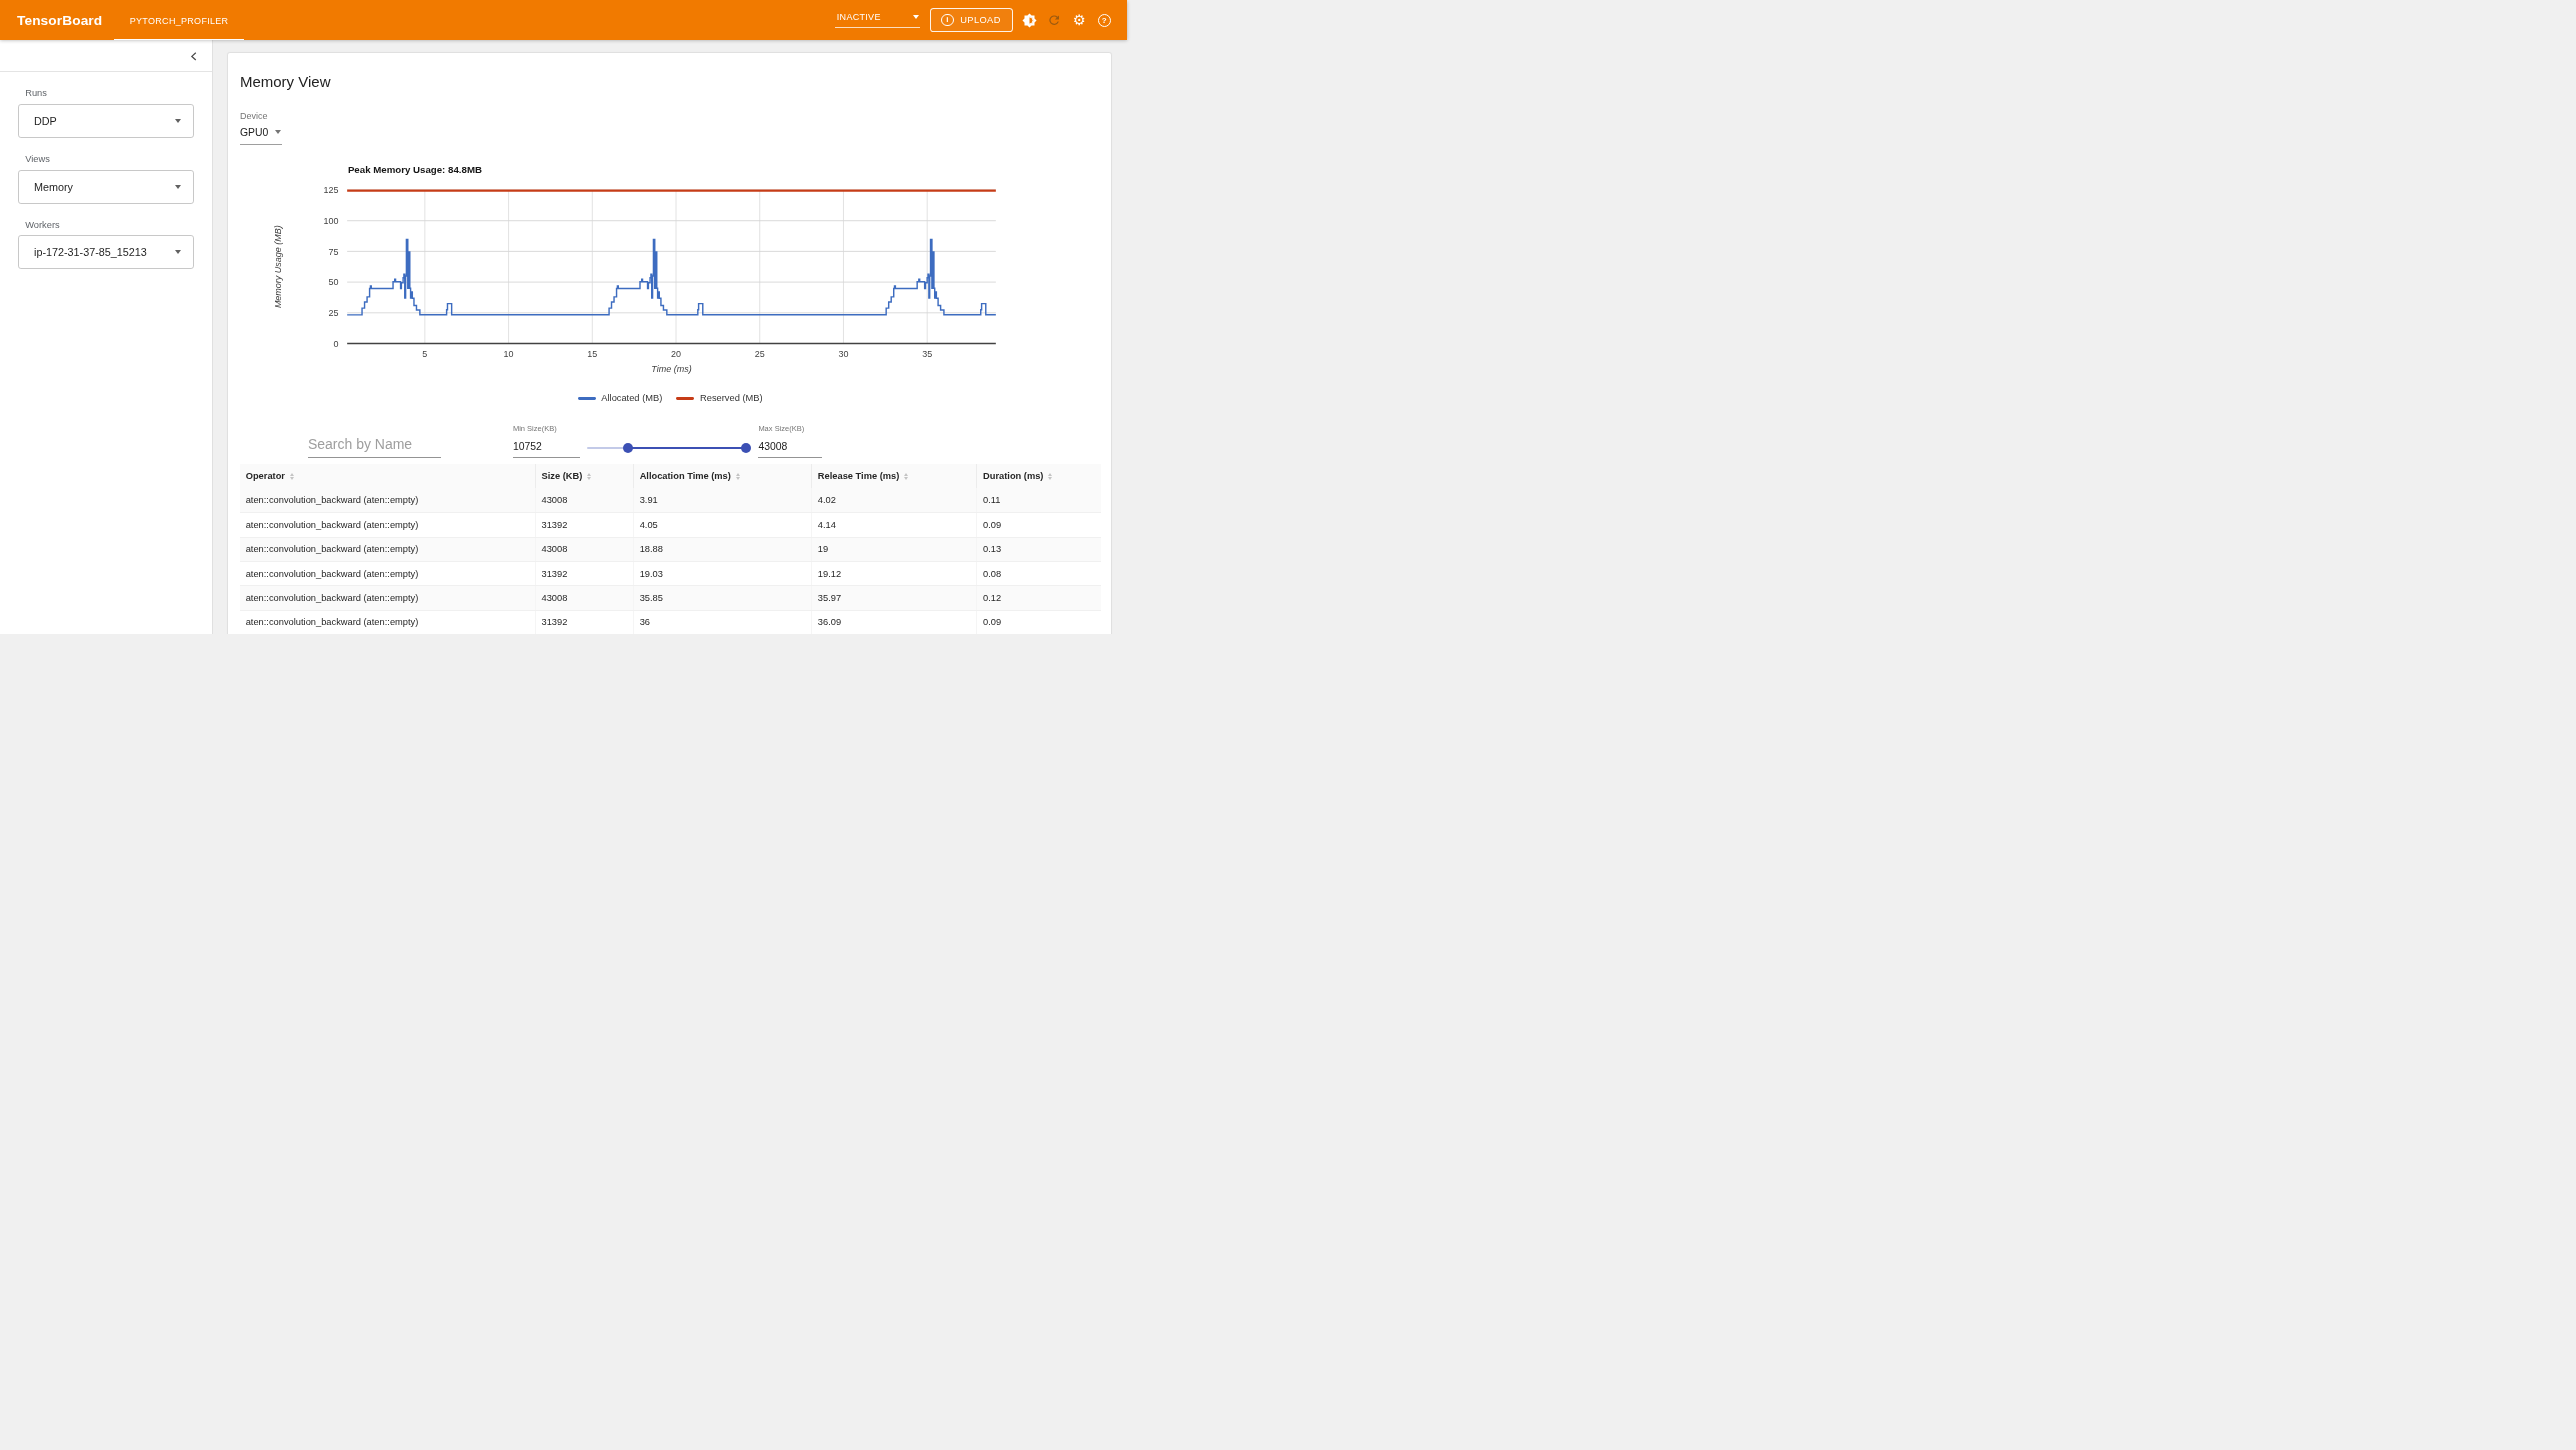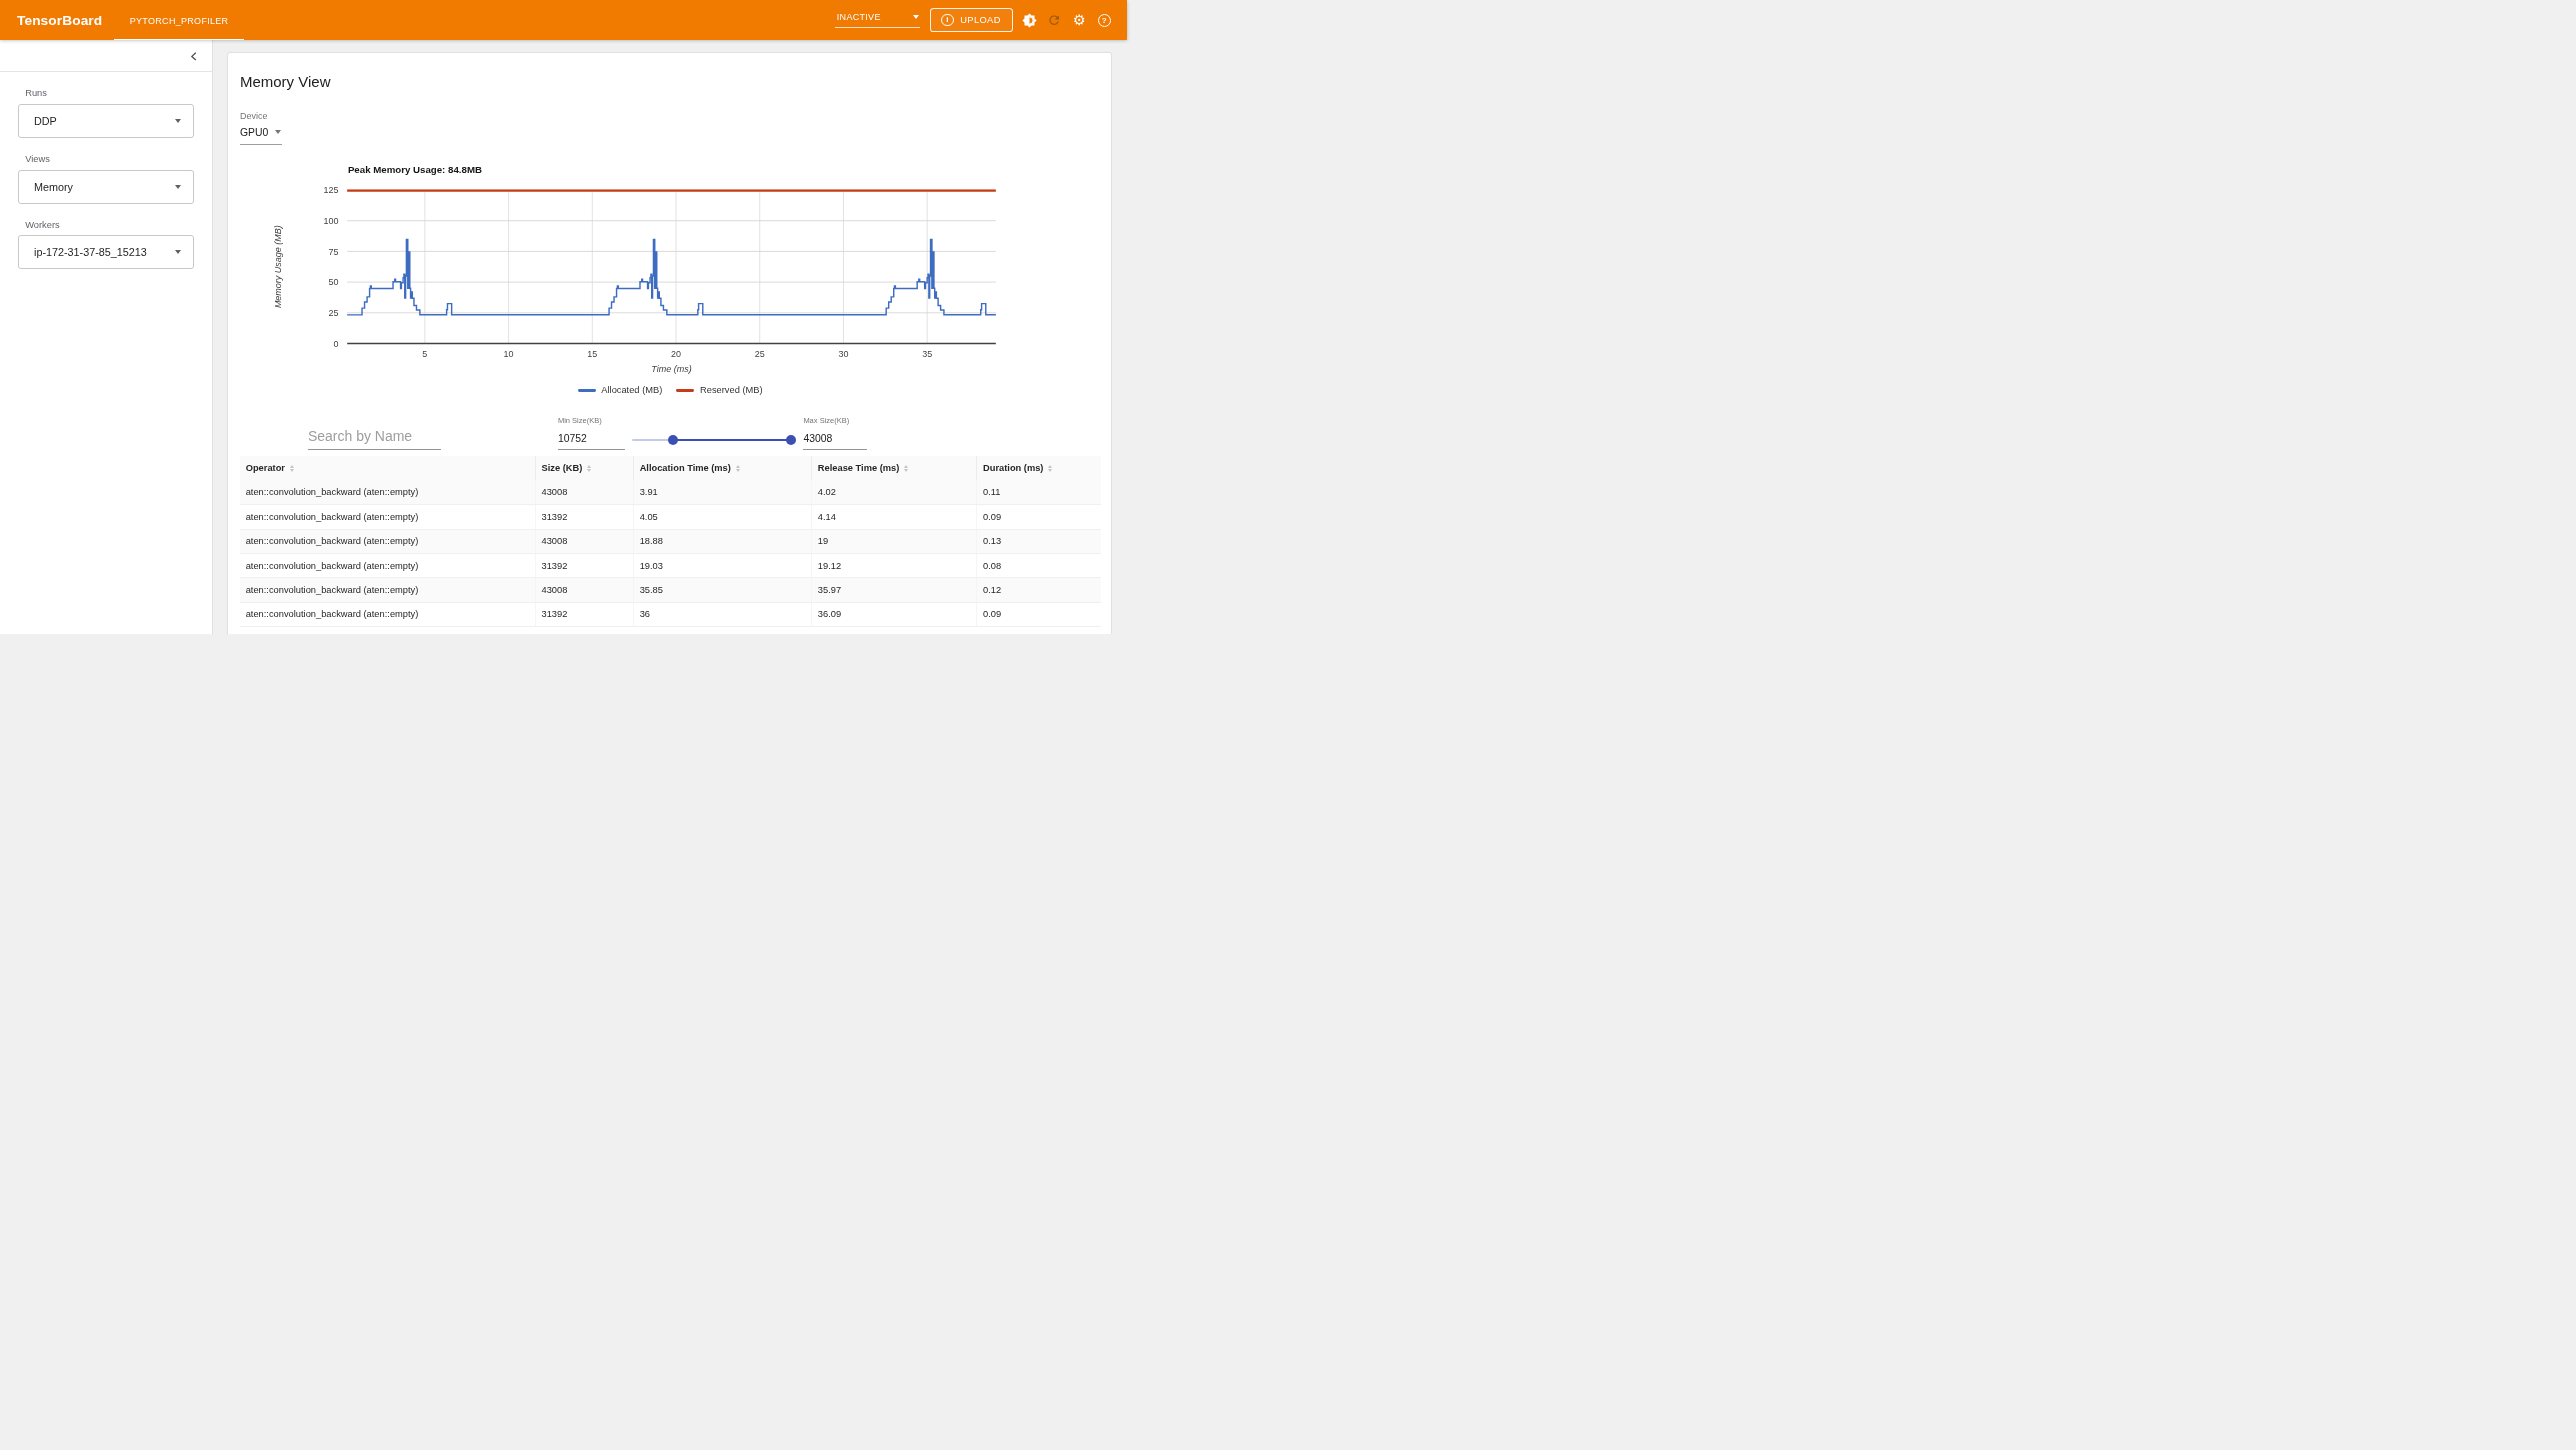--- a/index.html
+++ b/index.html
@@ -57,34 +57,34 @@
     padding:0 1.4px 6.5px 0; border-bottom:0.7px solid #9e9e9e; min-width:40px; cursor:pointer;
     font-size:10.4px; color:#212121; }
   .caret-down-sm { width:0; height:0; border-left:3.2px solid transparent;
     border-right:3.2px solid transparent; border-top:4px solid #757575; }
 
   
   .chart-block { margin-top:18.7px; }
   .chart-title { font-size:9.7px; font-weight:bold; color:#161616; padding-left:108px; }
   .chart-svg { display:block; margin-top:4.3px; }
   .chart-svg text { fill:#424242; font-size:12.5px; font-family:"Liberation Sans",sans-serif; }
-  .legend { display:flex; justify-content:center; gap:14px; margin-top:10px; }
+  .legend { display:flex; justify-content:center; gap:14px; margin-top:18px; }
   .legend-item { display:flex; align-items:center; gap:5.8px; font-size:9.3px; color:#333; }
   .legend-swatch { width:18px; height:2.9px; border-radius:1.4px; }
 
   
   .filter-row { display:flex; align-items:flex-end; margin-top:21px; }
   .search-input { width:133px; margin-left:68px; border:none; border-bottom:0.7px solid #949494;
     font-size:14px; padding:2.9px 0 5px; color:#212121; outline:none; background:transparent; }
   .search-input::placeholder { color:#9e9e9e; }
   .sizebox { display:flex; flex-direction:column; }
   .sizebox .lbl { font-size:7.5px; color:#757575; margin-bottom:8px; }
   .sizebox input { border:none; border-bottom:0.7px solid #949494; font-size:10.4px;
     color:#212121; padding:0 0 5px; outline:none; background:transparent; }
-  .minbox { margin-left:117px; width:67px; }
+  .minbox { margin-left:72px; width:67px; }
   .minbox input { width:67px; }
   .maxbox { margin-left:9.3px; width:64px; }
   .maxbox input { width:64px; }
   .slider { position:relative; width:162px; height:11.5px; margin:0 0 5px 7.2px; align-self:flex-end; }
   .slider .track { position:absolute; top:4.7px; height:2.2px; border-radius:1.4px; }
   .slider .track.inactive { background:#c3cae8; }
   .slider .track.active { background:#3c50b4; }
   .slider .thumb { position:absolute; top:0.7px; width:10px; height:10px; border-radius:50%;
     background:#3c50b4; transform:translateX(-50%); cursor:pointer; }
 

